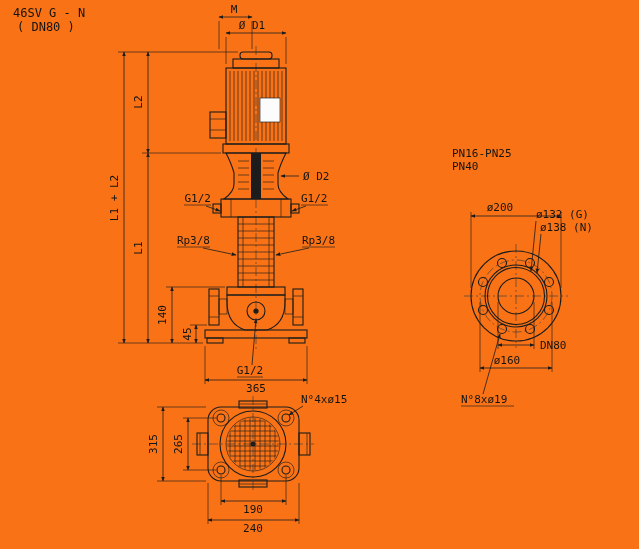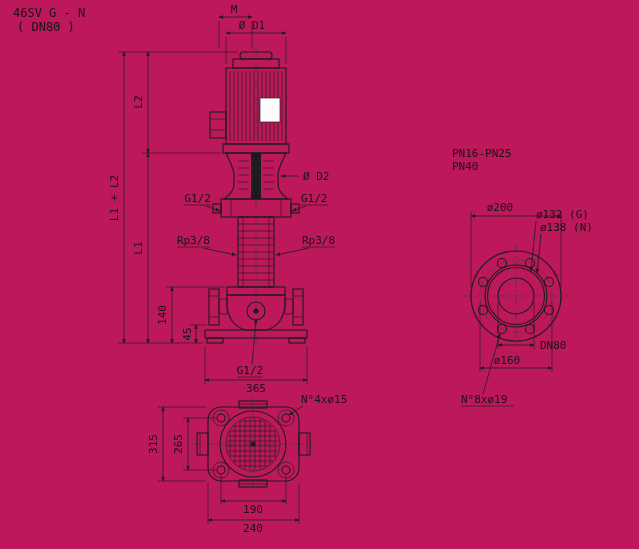--- a/index.html
+++ b/index.html
@@ -1,17 +1,17 @@
 <!DOCTYPE html>
 <html><head>
 <meta charset="utf-8">
 <style>
   html,body{margin:0;padding:0;}
   body{background:#d9d9d9;}
-  .page{width:639px;height:549px;background:#be185d;position:relative;overflow:hidden;}
+  .page{width:639px;height:549px;background:#f97316;position:relative;overflow:hidden;}
   svg{display:block;}
   svg text{font-family:"DejaVu Sans Mono","Liberation Mono",monospace;font-size:11px;fill:#141414;}
   svg text.ttl{font-size:12px;}
   .ln{stroke:#1c1c1c;stroke-width:1.1;fill:none;}
   .thin{stroke:#1c1c1c;stroke-width:0.65;fill:none;}
   .dim{stroke:#1c1c1c;stroke-width:0.8;fill:none;}
   .cl{stroke:#3a3a3a;stroke-width:0.65;fill:none;stroke-dasharray:9 3 2 3;}
   .dark{fill:#1c1c1c;stroke:none;}
   .wht{fill:#fcfcfc;}
 </style>

